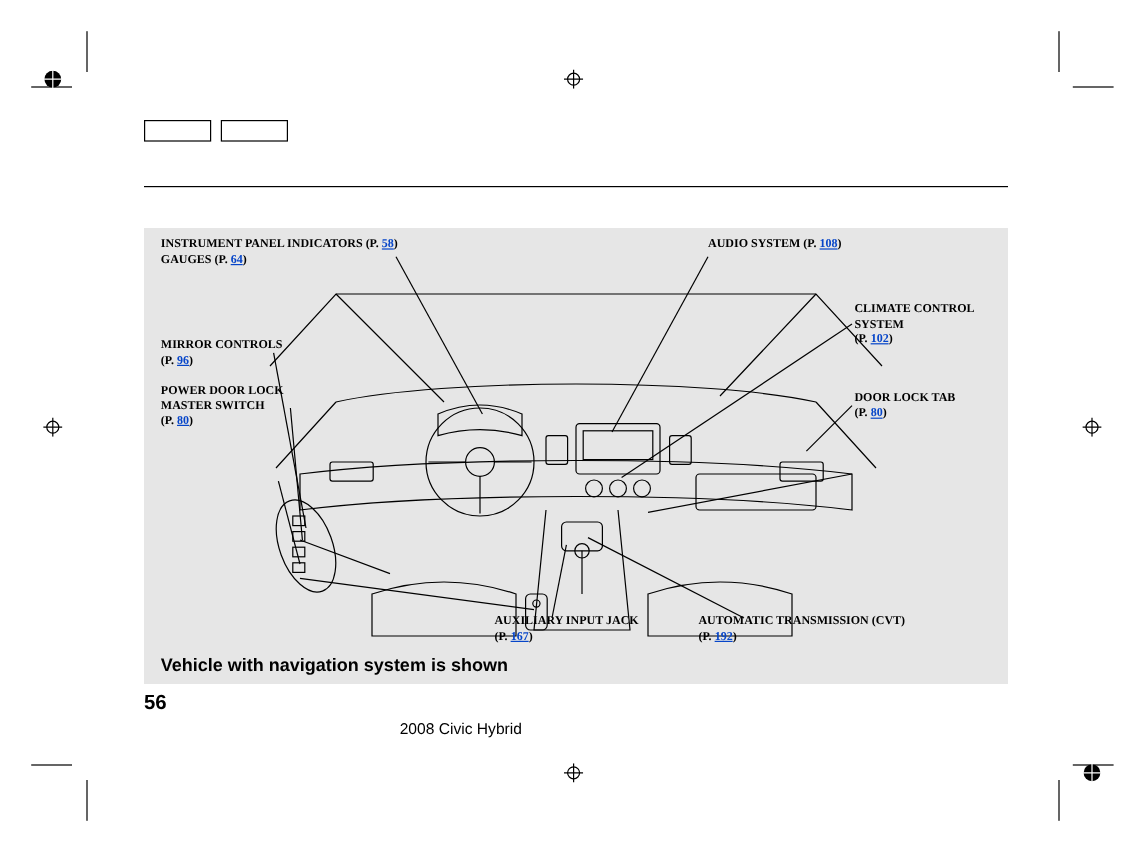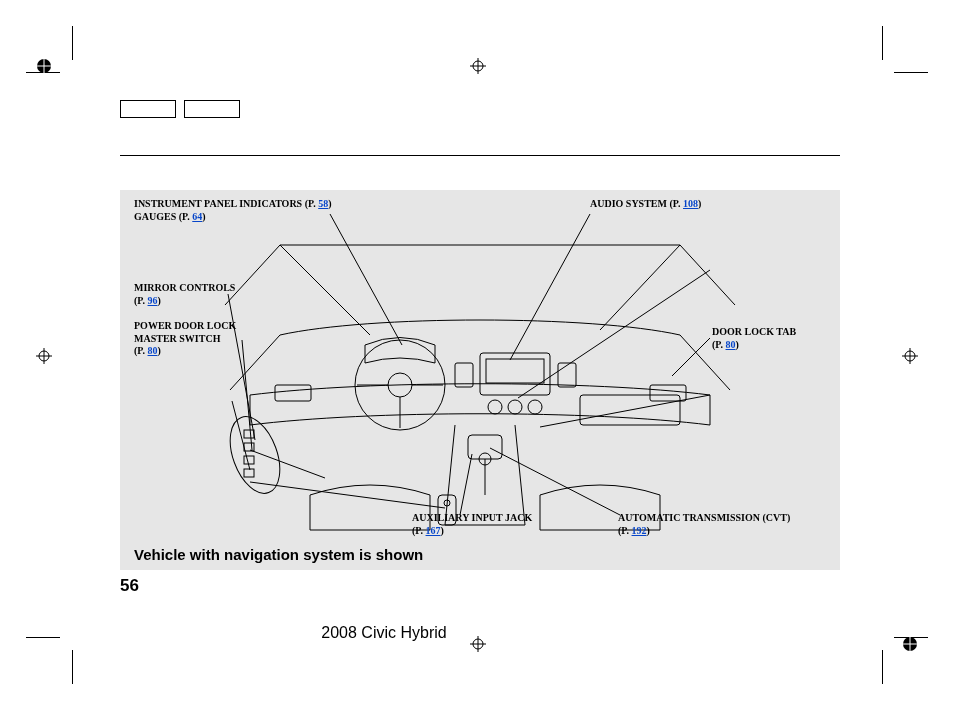--- a/index.html
+++ b/index.html
@@ -19,21 +19,21 @@
 
   .diagram{position:absolute;left:120px;top:190px;width:720px;height:380px;background:#e6e6e6;}
   .dash-svg{position:absolute;left:100px;top:45px;width:520px;height:300px;}
   .callout-line{stroke:#000;stroke-width:1;fill:none;}
   .lines-svg{position:absolute;left:0;top:0;width:720px;height:380px;pointer-events:none;}
 
   .lbl{position:absolute;font-size:10px;font-weight:bold;line-height:1.25;color:#000;font-family:Liberation Serif, serif;}
   .lbl .pn{color:#0645c9;font-weight:bold;}
   .note{position:absolute;font-size:15px;font-weight:bold;}
   .page-num{position:absolute;left:120px;top:576px;font-weight:bold;font-size:17px;}
-  .footer{position:absolute;left:0;top:624px;width:768px;text-align:center;font-size:16px;}
+  .footer{position:absolute;left:0;top:600px;width:768px;text-align:center;font-size:13px;}
   .paren{font-weight:bold;}
 </style>
 </head>
 <body>
 
 <div class="page">
 
   <div class="crop h" style="left:26px;top:72px;"></div>
   <div class="crop v" style="left:72px;top:26px;"></div>
 
@@ -172,20 +172,24 @@
       <span class="paren"> (P. </span><a href="#" class="pn">58</a><span class="paren">)</span><br>
       <span>GAUGES</span>
       <span class="paren"> (P. </span><a href="#" class="pn">64</a><span class="paren">)</span>
     </div>
 
     <div class="lbl" style="left:470px;top:8px;">
       <span>AUDIO SYSTEM</span>
       <span class="paren"> (P. </span><a href="#" class="pn">108</a><span class="paren">)</span>
     </div>
 
+    <div class="lbl" style="left:592px;top:62px;width:120px;">
+      <span>CLIMATE CONTROL SYSTEM</span><br>
+      <span class="paren">(P. </span><a href="#" class="pn">102</a><span class="paren">)</span>
+    </div>
 
     <div class="lbl" style="left:14px;top:92px;width:110px;">
       <span>MIRROR CONTROLS</span><br>
       <span class="paren">(P. </span><a href="#" class="pn">96</a><span class="paren">)</span>
     </div>
 
     <div class="lbl" style="left:14px;top:130px;width:120px;">
       <span>POWER DOOR LOCK MASTER SWITCH</span><br>
       <span class="paren">(P. </span><a href="#" class="pn">80</a><span class="paren">)</span>
     </div>
@@ -196,21 +200,21 @@
       <span>DOOR LOCK TAB</span><br>
       <span class="paren">(P. </span><a href="#" class="pn">80</a><span class="paren">)</span>
     </div>
 
 
     <div class="lbl" style="left:292px;top:322px;width:160px;">
       <span>AUXILIARY INPUT JACK</span><br>
       <span class="paren">(P. </span><a href="#" class="pn">167</a><span class="paren">)</span>
     </div>
 
-    <div class="lbl" style="left:462px;top:322px;width:220px;margin-left:36px;">
+    <div class="lbl" style="left:462px;top:322px;width:220px;">
       <span>AUTOMATIC TRANSMISSION (CVT)</span><br>
       <span class="paren">(P. </span><a href="#" class="pn">192</a><span class="paren">)</span>
     </div>
 
     <div class="note" style="left:14px;top:356px;">Vehicle with navigation system is shown</div>
   </div>
 
   <div class="page-num">56</div>
   <div class="footer">2008  Civic  Hybrid</div>
 </div>

